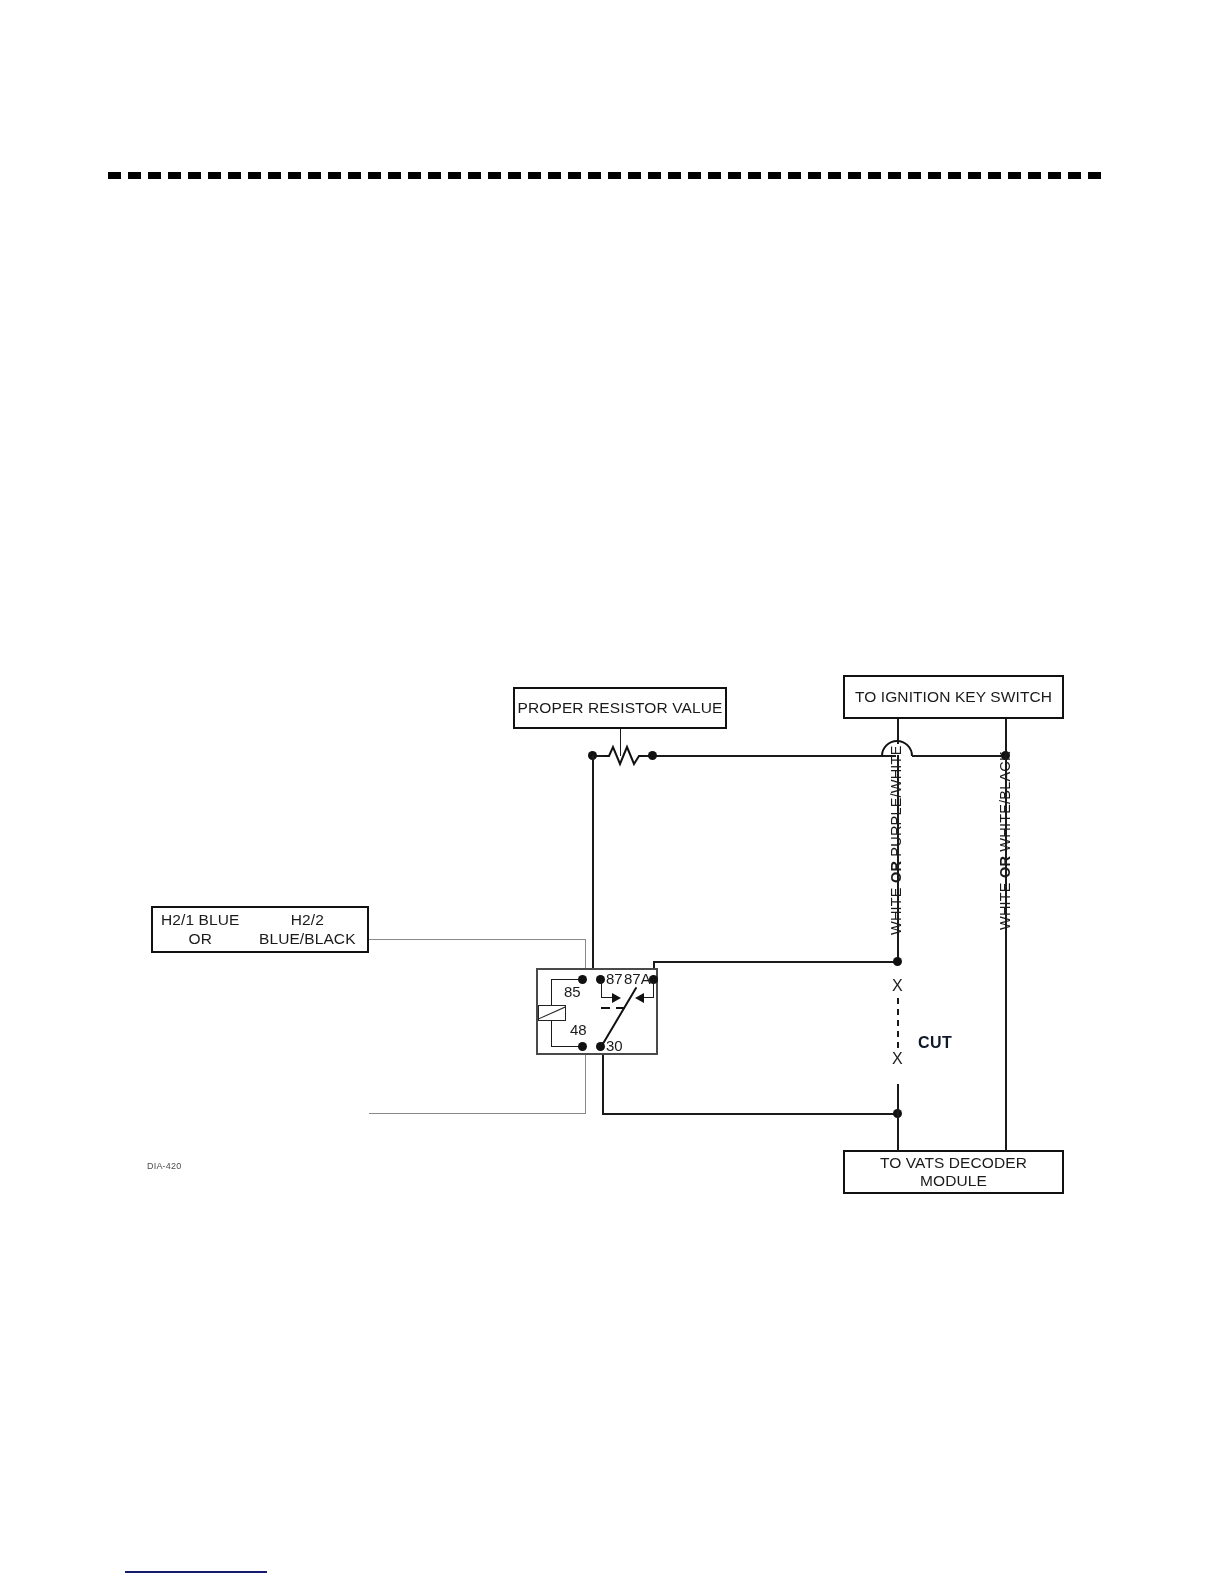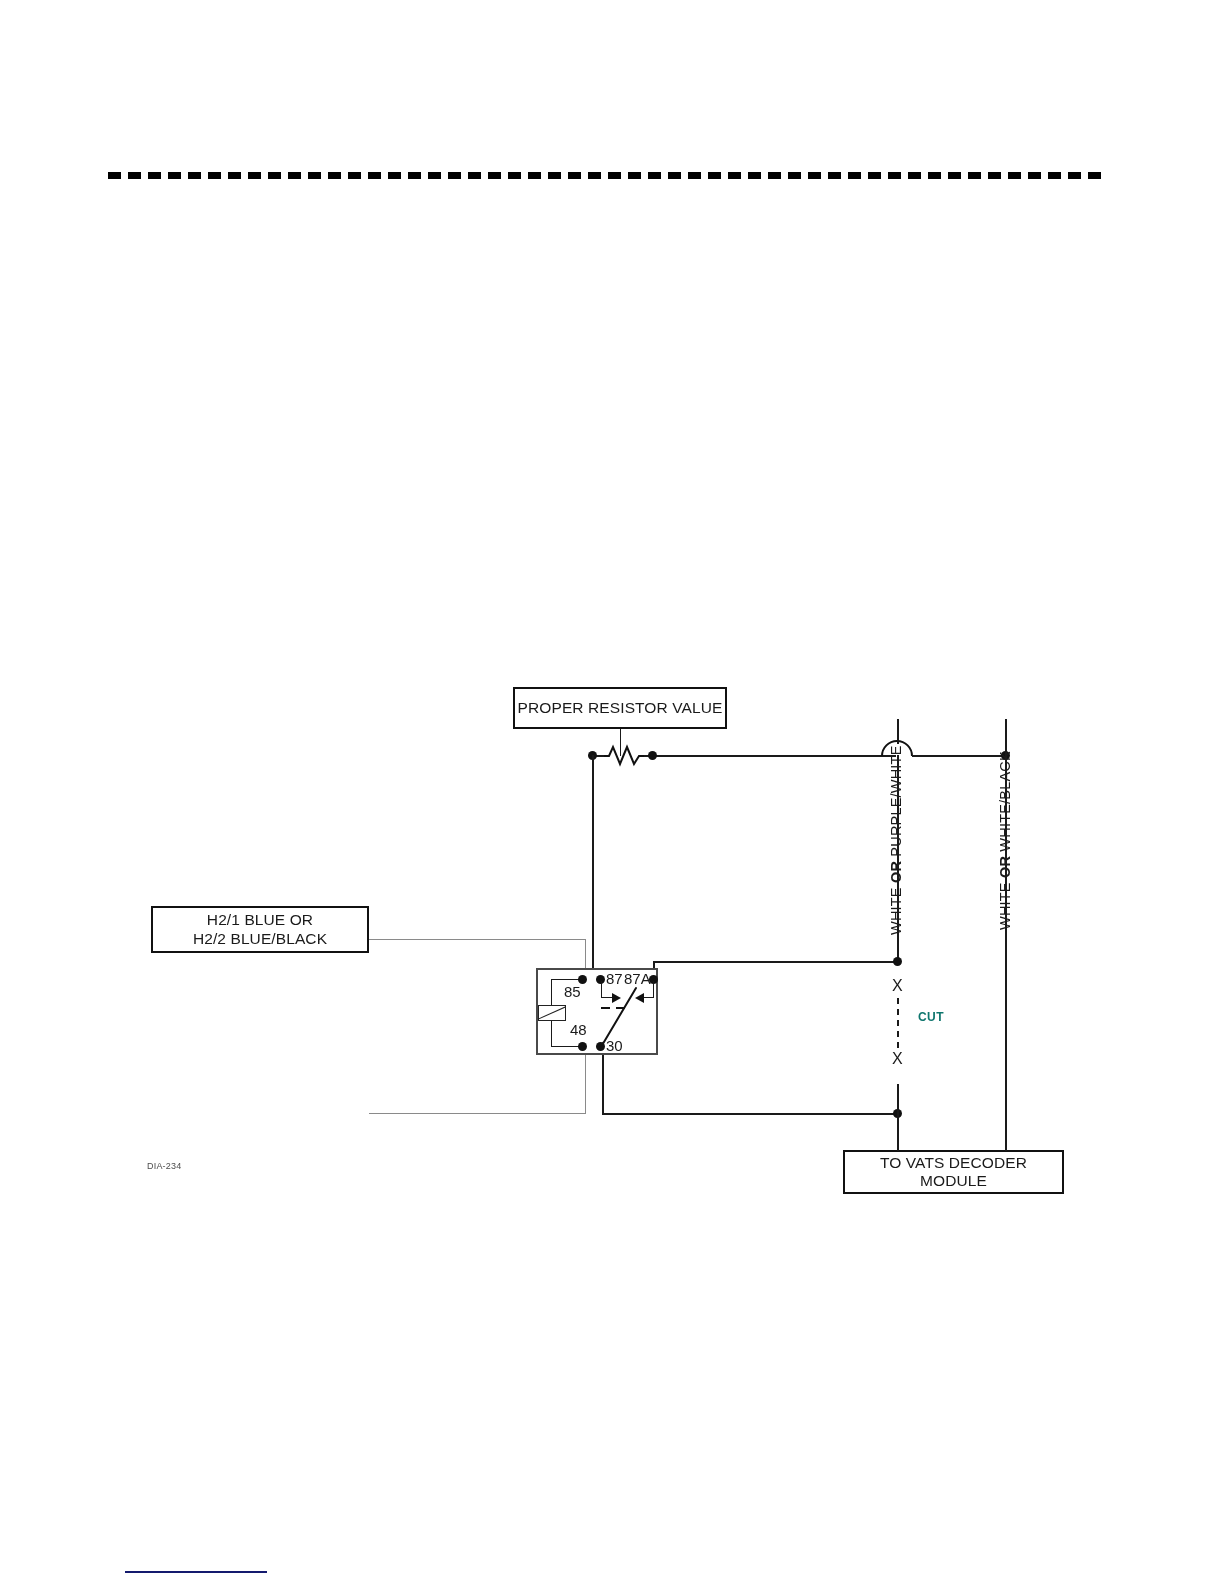--- a/index.html
+++ b/index.html
@@ -48,22 +48,22 @@
   
   .vlabel{position:absolute;transform-origin:0 0;transform:rotate(-90deg);
     white-space:nowrap;font-size:14.5px;letter-spacing:.2px;color:#1a1a1a;}
   .vlabel b{font-weight:700;}
 
   
   .xmark{position:absolute;font-size:16px;color:#1a1a1a;
     font-family:"Liberation Sans",sans-serif;}
   .cut-dash{position:absolute;width:0;
     border-left:2px dashed #1a1a1a;}
-  .cut-label{position:absolute;font-size:12px;font-weight:700;color:#0f766e;
-    letter-spacing:.4px;}
+  .cut-label{position:absolute;font-size:16px;font-weight:700;color:#0f172a;
+    letter-spacing:.4px;margin-top:24px;}
 
   .caption{position:absolute;font-size:9px;color:#4d4d4d;letter-spacing:.2px;}
 
   
   .arrow-r{position:absolute;width:0;height:0;
     border-top:5px solid transparent;border-bottom:5px solid transparent;
     border-left:9px solid #111;}
   .arrow-l{position:absolute;width:0;height:0;
     border-top:5px solid transparent;border-bottom:5px solid transparent;
     border-right:9px solid #111;}
@@ -73,26 +73,29 @@
 <body>
 
 <div class="page">
 
   <div class="top-rule"></div>
 
   <div class="lbox" style="left:513px;top:687px;width:214px;height:42px;">
     <span>PROPER RESISTOR VALUE</span>
   </div>
 
+  <div class="lbox" style="left:843px;top:675px;width:221px;height:44px;">
+    <span>TO IGNITION KEY SWITCH</span>
+  </div>
 
   <div class="lbox" style="left:843px;top:1150px;width:221px;height:44px;">
     <span>TO VATS DECODER MODULE</span>
   </div>
 
-  <div class="lbox" style="left:151px;top:906px;width:218px;height:47px;flex-direction:column;">
+  <div class="lbox" style="left:151px;top:906px;width:218px;height:47px;flex-direction:row;">
     <span>H2/1 BLUE OR</span>
     <span>H2/2 BLUE/BLACK</span>
   </div>
 
 
   <div class="wv-lead" style="left:620px;top:729px;height:27px;"></div>
 
   <div class="wh" style="left:592px;top:755px;width:12px;"></div>
 
   <svg style="position:absolute;left:602px;top:741px;width:44px;height:28px;overflow:visible;">
@@ -179,17 +182,17 @@
   <svg style="position:absolute;left:594px;top:978px;width:70px;height:72px;overflow:visible;">
     <polyline points="6,68 10,64 42,10" fill="none" stroke="#111" stroke-width="2" stroke-linecap="round" stroke-linejoin="round"></polyline>
   </svg>
 
   <div class="term-label" style="left:564px;top:983px;">85</div>
   <div class="term-label" style="left:570px;top:1021px;">48</div>
   <div class="term-label" style="left:606px;top:970px;">87</div>
   <div class="term-label" style="left:624px;top:970px;">87A</div>
   <div class="term-label" style="left:606px;top:1037px;">30</div>
 
-  <div class="caption" style="left:147px;top:1161px;">DIA-234</div>
+  <div class="caption" style="left:147px;top:1161px;">DIA-420</div>
 
   <div class="bottom-link"></div>
 
 </div>
 
 </body></html>

